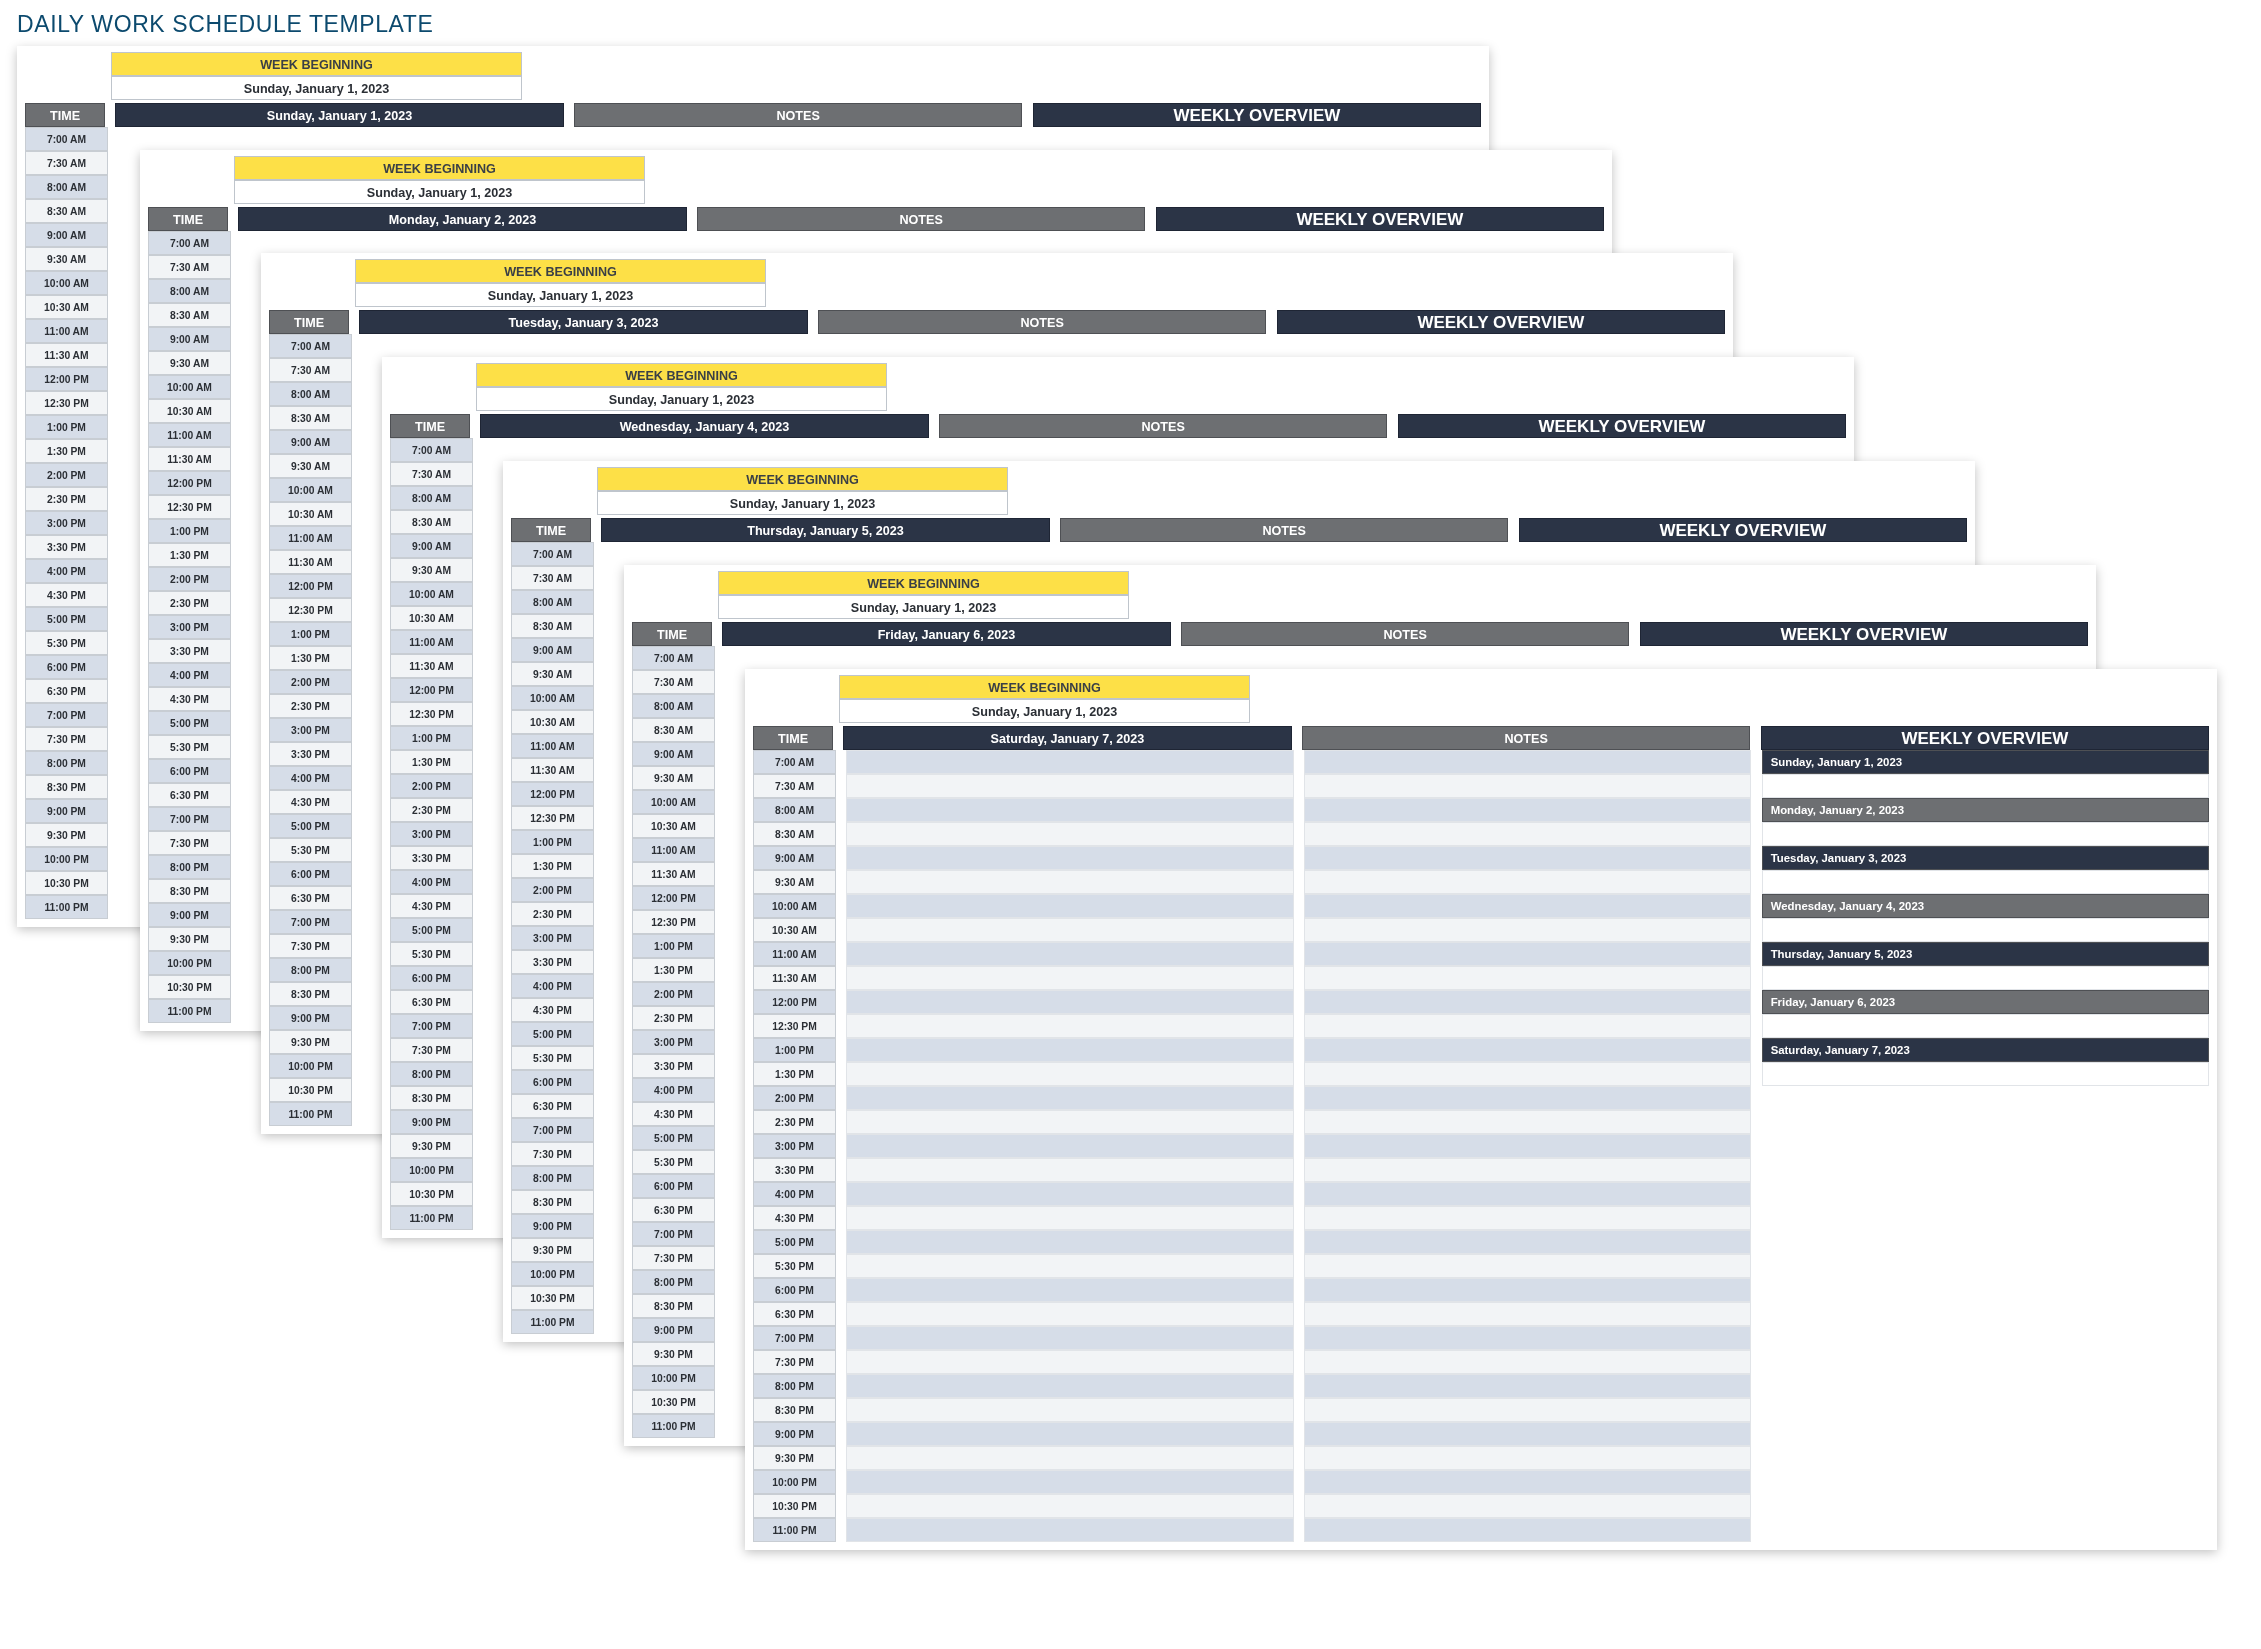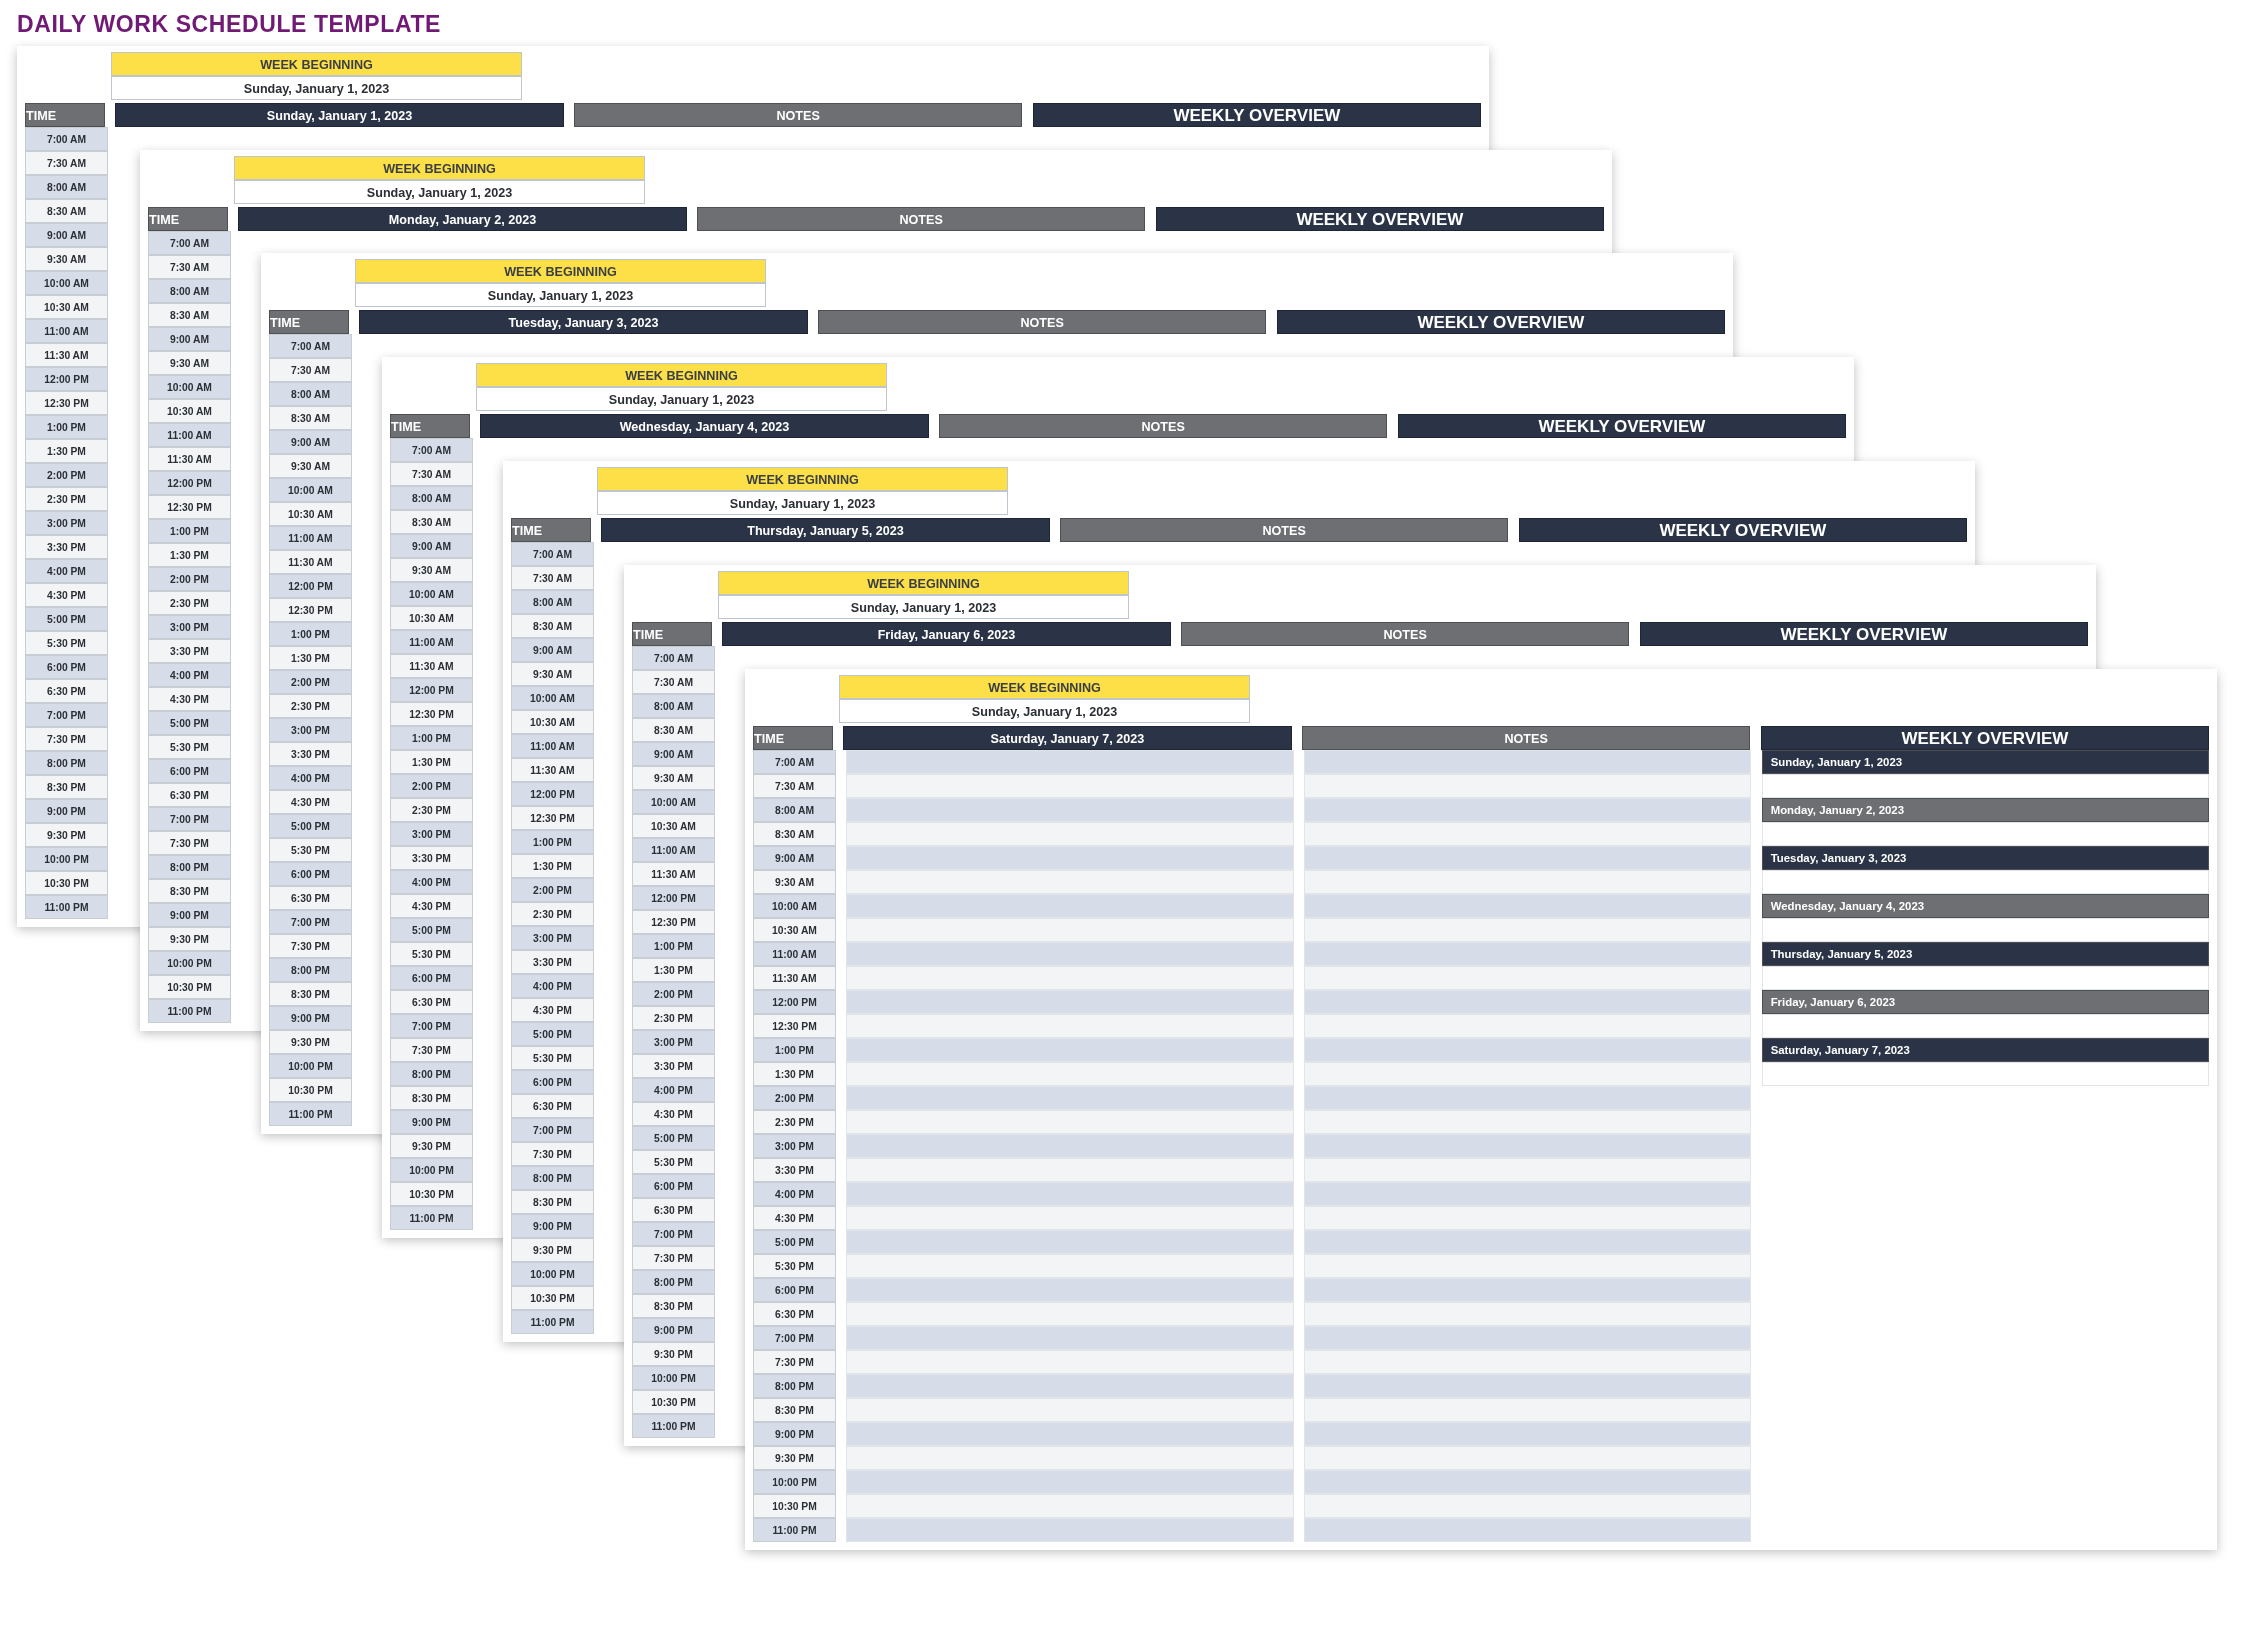--- a/index.html
+++ b/index.html
@@ -1,23 +1,23 @@
 <!DOCTYPE html>
 <html style="font-size:9px"><head>
 <meta charset="utf-8">
 <style>
   * { box-sizing: border-box; margin: 0; padding: 0; }
   html, body { width: 2261px; height: 1649px; background: #ffffff; font-family: Arial, Helvetica, sans-serif; }
   .stage { position: relative; width: 2261px; height: 1649px; }
-  .title { position: absolute; left: 17px; top: 11.4px; font-size: 23px; font-weight: 700; color: #701a75; letter-spacing: 0.6px; }
+  .title { position: absolute; left: 17px; top: 11.4px; font-size: 23px; font-weight: 400; color: #0c4a6e; letter-spacing: 0.6px; }
   .sheet { position: absolute; background: #ffffff; box-shadow: 0 3.4px 10.3px rgba(0,0,0,0.25); }
   .wb-label { flex:1; height:24px; background:#fde047; border:0.6px solid #bfc5cc; text-align:center; font-weight:700; font-size:12.6px; color:#3a3f46; line-height:24px; }
   .wb-date  { flex:1; height:24px; background:#ffffff; border:0.6px solid #bfc5cc; text-align:center; font-weight:700; font-size:12.6px; color:#2b2f35; line-height:24px; }
   .hdr-row { display:flex; gap:10.3px; margin-top:3.4px; }
-  .hdr-time { width:80px; height:24px; background:#6d6f72; color:#ffffff; border:0.6px solid #4e5054; text-align:left; font-weight:800; font-size:12.6px; line-height:24px; }
+  .hdr-time { width:80px; height:24px; background:#6d6f72; color:#ffffff; border:0.6px solid #4e5054; text-align:center; font-weight:800; font-size:12.6px; line-height:24px; }
   .hdr-date { flex:2; height:24px; background:#2b3446; color:#ffffff; border:0.6px solid #1e2534; text-align:center; font-weight:800; font-size:12.6px; line-height:24px; }
   .hdr-notes{ flex:2; height:24px; background:#6d6f72; color:#ffffff; border:0.6px solid #4e5054; text-align:center; font-weight:700; font-size:12.6px; line-height:24px; }
   .hdr-ov   { flex:2; height:24px; background:#2b3446; color:#ffffff; border:0.6px solid #1e2534; text-align:center; font-weight:800; font-size:17px; line-height:24px; }
   .content-row { display:flex; gap:10.3px; }
   .time-col { width:83px; }
   .time-cell { height:24px; border:0.6px solid #c8cdd3; display:flex; align-items:center; justify-content:center; font-weight:700; font-size:10.3px; color:#2b2f35; }
   .main-col { flex:2; }
   .main-cell { height:24px; border:0.6px solid #e1e4e8; }
   .notes-col{ flex:2; }
   .notes-cell{ height:24px; border:0.6px solid #e1e4e8; }

